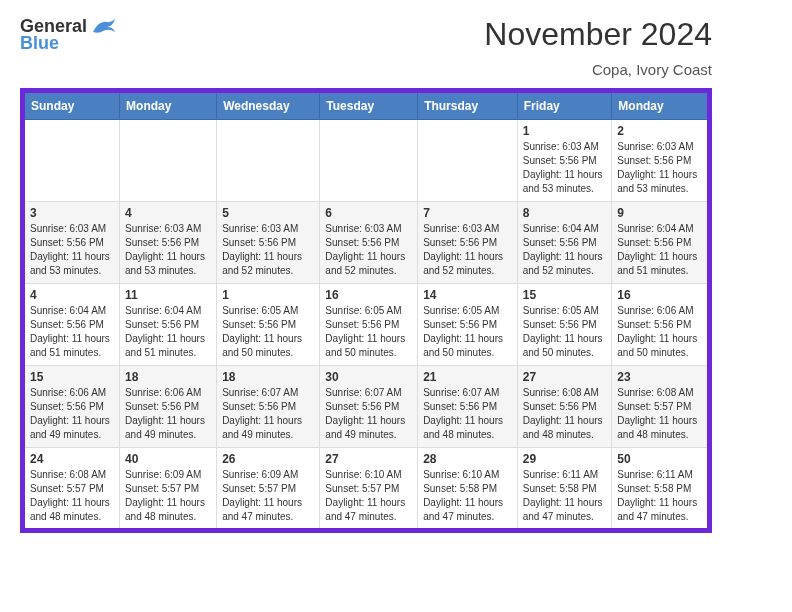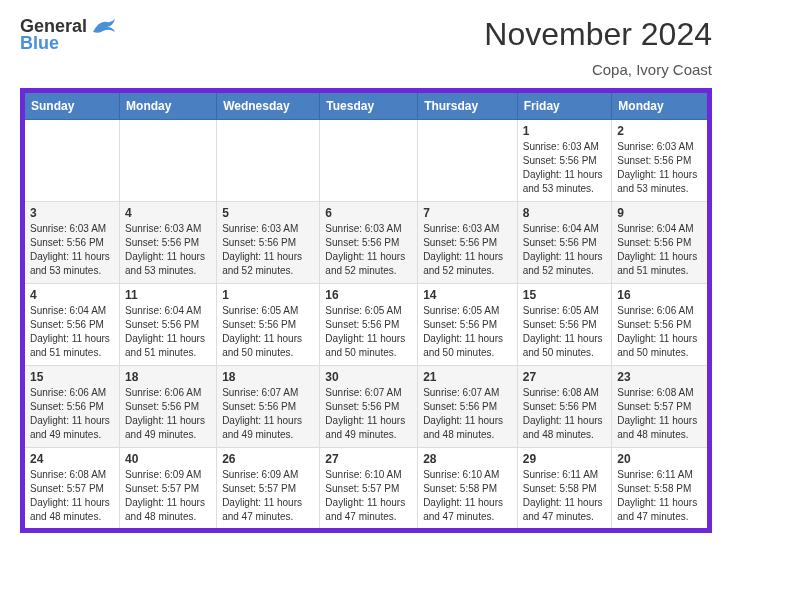--- a/index.html
+++ b/index.html
@@ -326,21 +326,21 @@
 and 47 minutes.</div>
           </td>
           <td>
             <span class="day-num">29</span>
             <div class="day-info" style="white-space: pre-line;">Sunrise: 6:11 AM
 Sunset: 5:58 PM
 Daylight: 11 hours
 and 47 minutes.</div>
           </td>
           <td>
-            <span class="day-num">20</span>
+            <span class="day-num">50</span>
             <div class="day-info" style="white-space: pre-line;">Sunrise: 6:11 AM
 Sunset: 5:58 PM
 Daylight: 11 hours
 and 47 minutes.</div>
           </td>
         </tr>
       </tbody>
   </table>
 </div>
 

